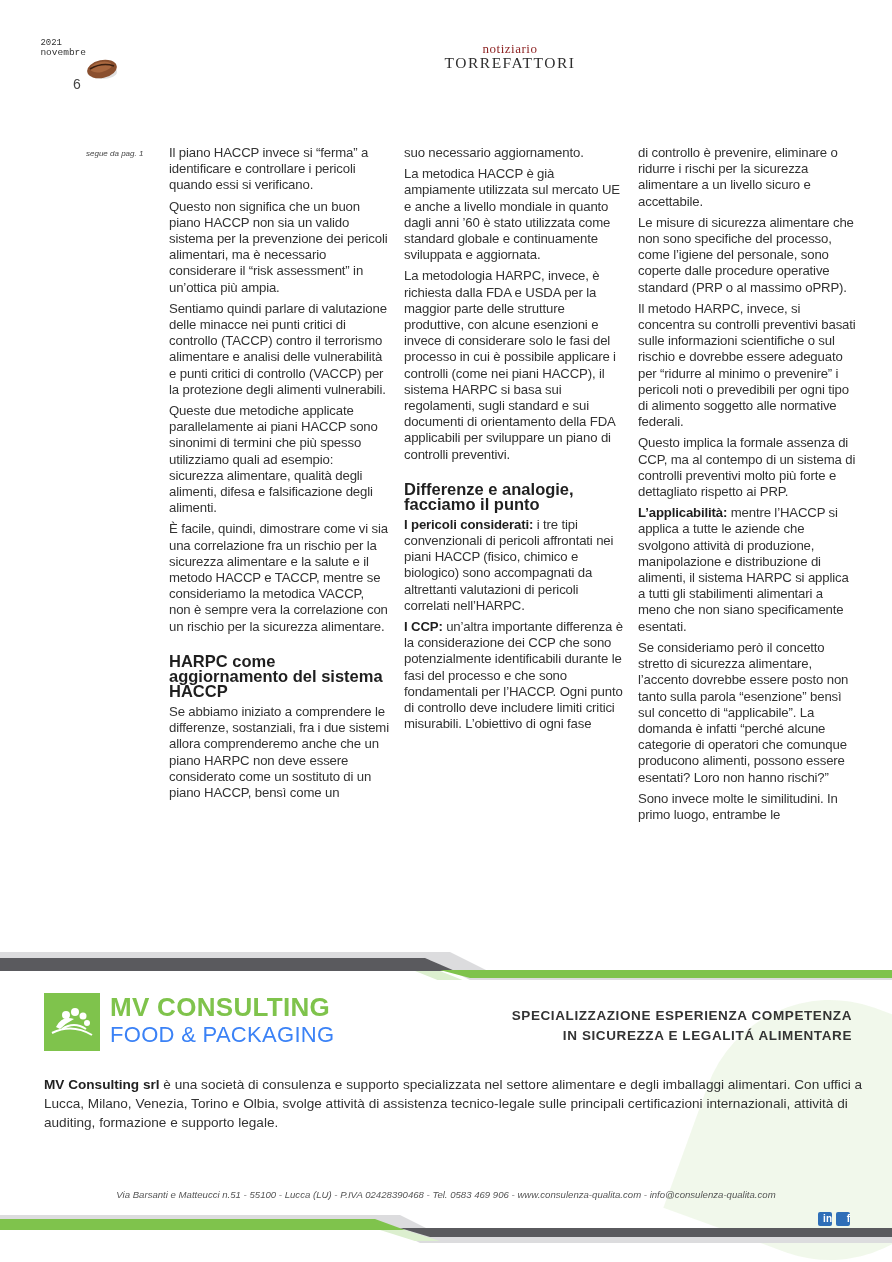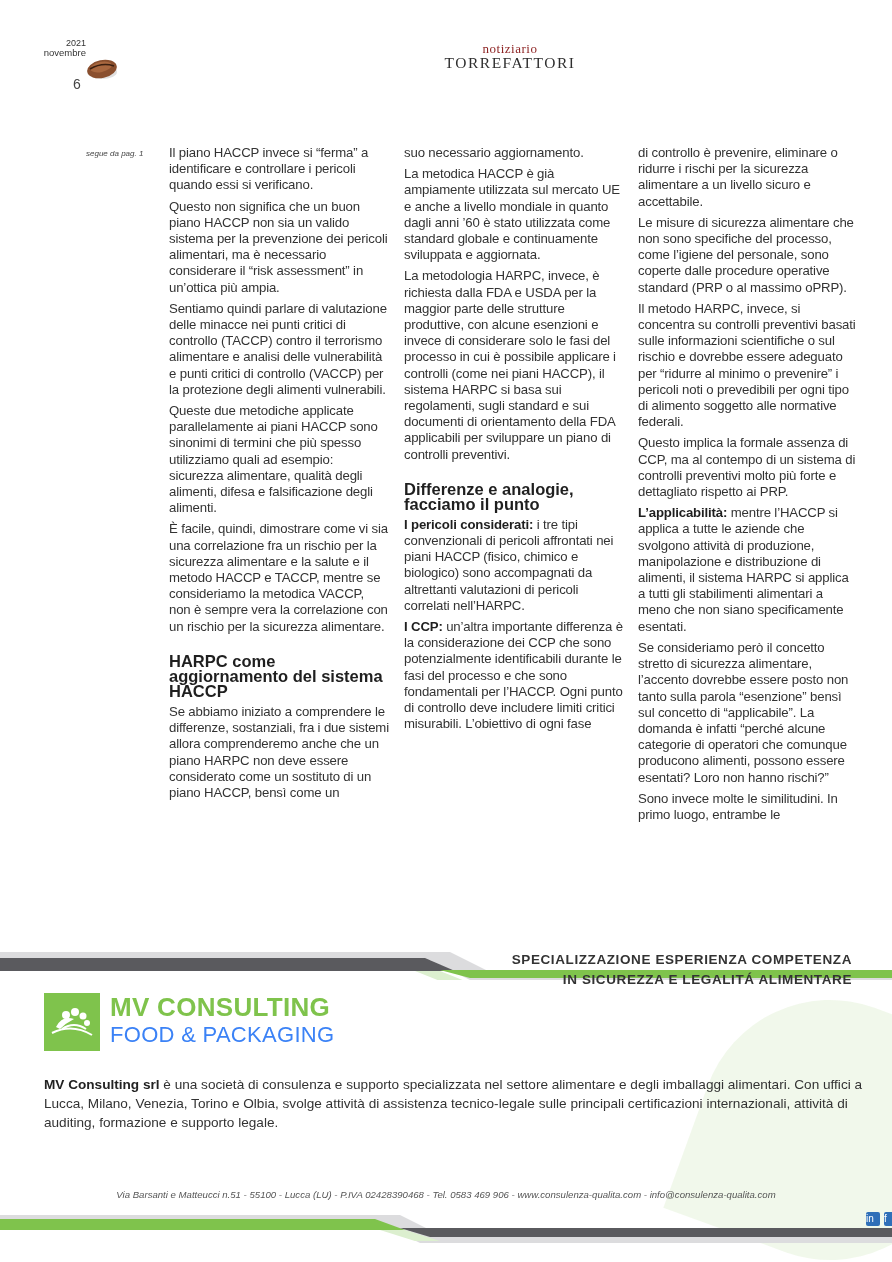--- a/index.html
+++ b/index.html
@@ -1,20 +1,20 @@
 <!DOCTYPE html>
 <html><head>
 <meta charset="utf-8">
 <style>
   * { box-sizing: border-box; margin: 0; padding: 0; }
   html, body { width: 892px; height: 1262px; background: #ffffff; overflow: hidden; }
   body { position: relative; font-family: "Liberation Sans", sans-serif; color: #2b2b2b; }
 
   
-  .hdr-date { position: absolute; right: calc(892px - 86px); top: 38px; text-align: right; font-size: 9px; line-height: 10px; color: #333; }
+  .hdr-date { position: absolute; right: calc(892px - 86px); top: 38px; font-size: 9px; line-height: 10px; color: #333; font-family: Liberation Mono, monospace; }
   .hdr-year { display: block; }
   .hdr-month { display: block; font-size: 9.5px; }
   .hdr-page { position: absolute; left: 73px; top: 76px; font-size: 14px; color: #444; }
   .bean { position: absolute; left: 84px; top: 58px; width: 36px; height: 24px; }
   .mast { position: absolute; left: 440px; top: 42px; width: 140px; text-align: center; font-family: "Liberation Serif", serif; }
   .mast-small { display: block; font-size: 13px; color: #8b1f1f; letter-spacing: 0.5px; line-height: 13px; }
   .mast-big { display: block; font-size: 15.5px; color: #2e2e2e; letter-spacing: 1.5px; line-height: 15px; }
 
   
   .segue { position: absolute; left: 86px; top: 149px; font-size: 8px; font-style: italic; color: #444; }
@@ -26,26 +26,26 @@
   .col h2 { font-size: 16.5px; line-height: 15px; font-weight: bold; color: #1f1f1f; margin-top: 19px; margin-bottom: 5px; letter-spacing: 0; }
   .col b { color: #1f1f1f; }
 
   
   .stripe { position: absolute; }
   .ad-bg-leaf { position: absolute; left: 700px; top: 1000px; width: 260px; height: 260px; border-radius: 50% 0 50% 0; background: #eef6e6; transform: rotate(20deg); opacity: 0.8; }
 
   .logo-box { position: absolute; left: 44px; top: 993px; width: 56px; height: 58px; background: #7fc34c; }
   .logo-mv { position: absolute; left: 110px; top: 993px; font-size: 26px; font-weight: bold; color: #7fc34c; letter-spacing: 0.3px; line-height: 28px; }
   .logo-food { position: absolute; left: 110px; top: 1022px; font-size: 22px; color: #3b82f6; line-height: 26px; letter-spacing: 0.3px; }
-  .tagline { position: absolute; right: 40px; top: 950px; text-align: right; font-size: 13.5px; font-weight: bold; color: #333; line-height: 20px; letter-spacing: 0.6px; }
+  .tagline { position: absolute; right: 40px; top: 1006px; text-align: right; font-size: 13.5px; font-weight: bold; color: #333; line-height: 20px; letter-spacing: 0.6px; }
 
   .ad-text { position: absolute; left: 44px; top: 1075px; width: 820px; font-size: 13.6px; line-height: 19.2px; color: #333; }
   .ad-text b { color: #222; }
   .contact { position: absolute; left: 0; width: 892px; top: 1189px; text-align: center; font-size: 9.6px; font-style: italic; color: #555; }
-  .social { position: absolute; top: 1212px; width: 14px; height: 14px; border-radius: 2px; background: #2f6fb8; color: #fff; font-size: 10px; font-weight: normal; text-align: left; line-height: 14px; margin-left: 48px; }
+  .social { position: absolute; top: 1212px; width: 14px; height: 14px; border-radius: 2px; background: #2f6fb8; color: #fff; font-size: 10px; font-weight: bold; text-align: right; line-height: 14px; }
   .social-in { left: 818px; }
   .social-fb { left: 836px; }
 </style>
 </head>
 <body>
 
 <div class="hdr-date">
   <span class="hdr-year">2021</span>
   <span class="hdr-month">novembre</span>
 </div>

